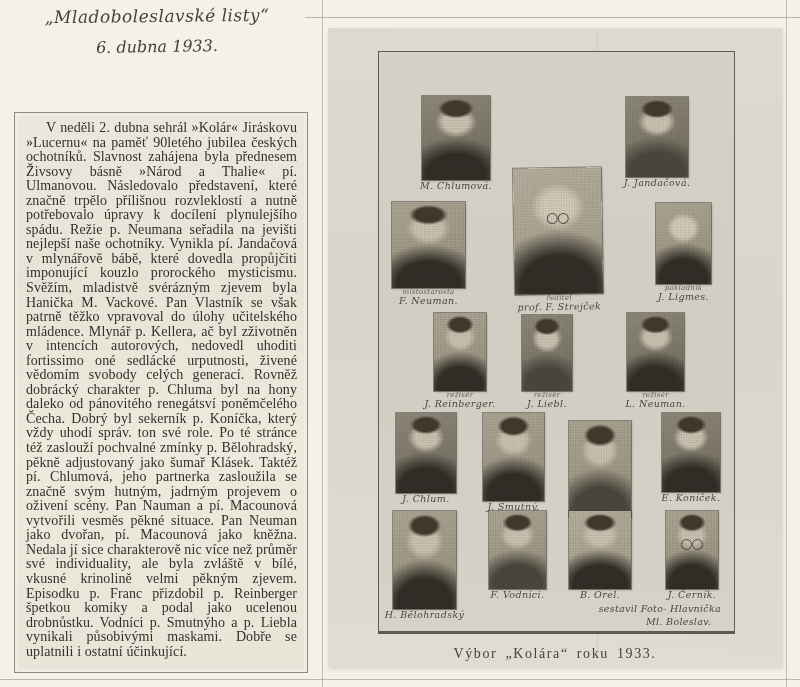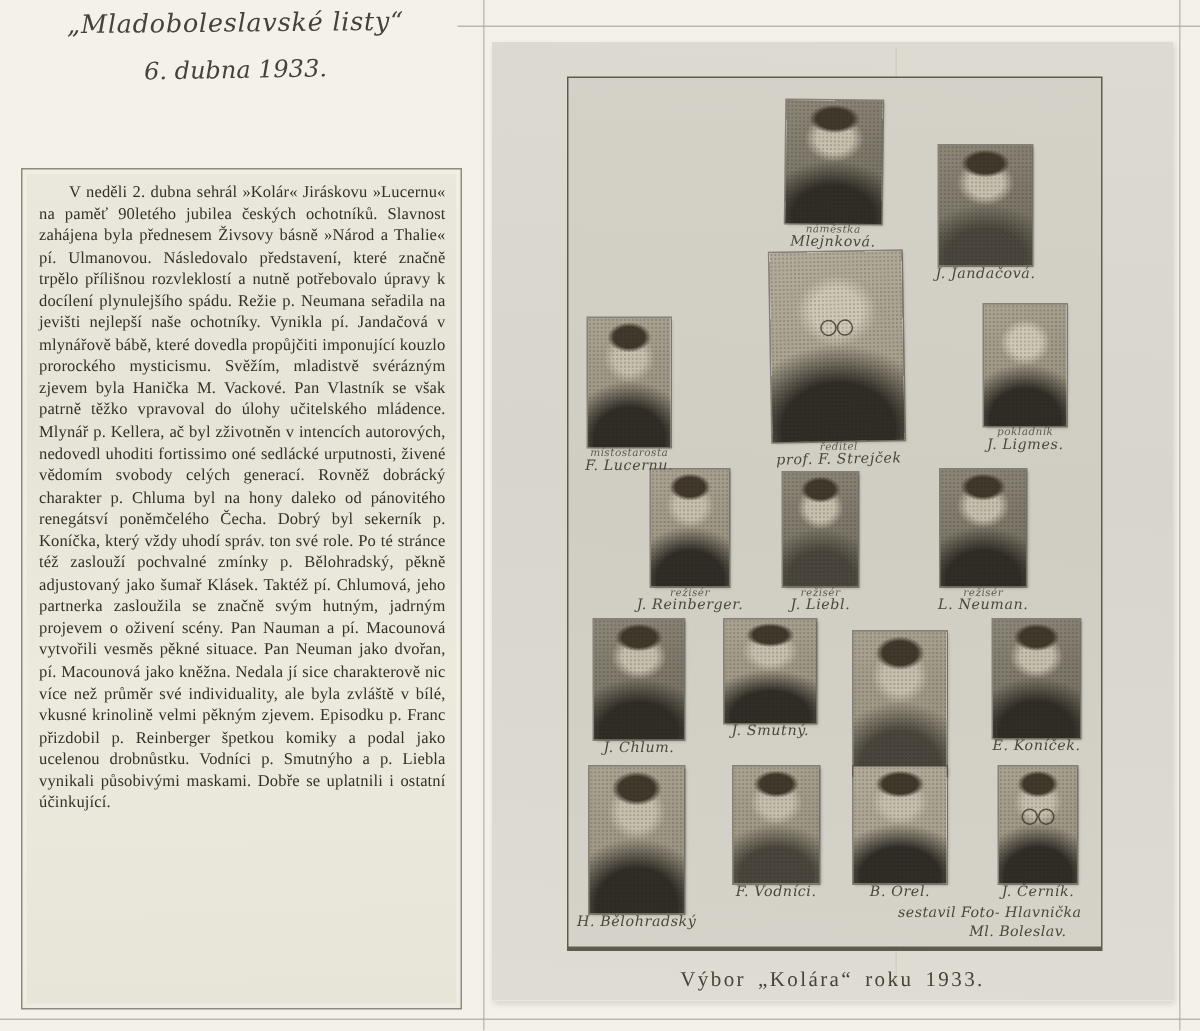--- a/index.html
+++ b/index.html
@@ -27,21 +27,21 @@
 
   
   .clipping{
     position:absolute;left:14px;top:112px;width:294px;height:561px;
     box-sizing:border-box;border:1px solid #8f8a7d;
     background:linear-gradient(178deg,#eae7dc 0%,#e6e3d7 30%,#eceadd 60%,#e7e4d8 100%);
     padding:8px 10px 6px 11px;
     box-shadow:0 0 0 3px rgba(243,241,234,.6) inset;
   }
   .clipping p{
-    margin:0;font-size:11px;line-height:14.55px;color:#33302a;
+    margin:0;font-size:14px;line-height:14.55px;color:#33302a;
     text-align:justify;text-indent:20px;letter-spacing:.1px;
   }
 
   
   .sheet{
     position:absolute;left:328px;top:28px;width:454px;height:639px;
     background:linear-gradient(184deg,#dcdad1 0%,#d8d6cc 45%,#dedcd3 100%);
     box-shadow:1px 2px 4px rgba(90,85,70,.18);
   }
   .crease{position:absolute;left:269px;top:4px;bottom:10px;width:1px;background:#c6c3b7;opacity:.55;}
@@ -89,27 +89,27 @@
   }
   figcaption .role{display:block;font-size:7px;letter-spacing:.3px;opacity:.85;}
   figcaption .role:empty{display:none;}
   figcaption .pname{display:block;font-size:9.5px;letter-spacing:.4px;}
 
   
   .p1{left:43px;top:44px;width:68px;height:84px;}
   .p2{left:145px;top:15px;width:64px;height:82px;}
   .p3{left:247px;top:45px;width:62px;height:80px;}
   .p4{left:135px;top:116px;width:88px;height:126px;}
-  .p5{left:13px;top:160px;width:55px;height:86px;}
+  .p5{left:13px;top:150px;width:55px;height:86px;padding-left:18px;}
   .p6{left:277px;top:151px;width:55px;height:81px;}
   .p7{left:55px;top:261px;width:52px;height:78px;}
   .p8{left:143px;top:263px;width:50px;height:76px;}
   .p9{left:248px;top:261px;width:57px;height:78px;}
   .p10{left:17px;top:361px;width:60px;height:80px;}
-  .p11{left:104px;top:361px;width:61px;height:69px;}
+  .p11{left:104px;top:361px;width:61px;height:88px;}
   .p12{left:190px;top:369px;width:62px;height:96px;}
   .p13{left:283px;top:361px;width:58px;height:79px;}
   .p14{left:14px;top:459px;width:63px;height:98px;}
   .p15{left:110px;top:459px;width:57px;height:78px;}
   .p16{left:190px;top:459px;width:62px;height:78px;text-decoration:underline;}
   .p17{left:287px;top:459px;width:52px;height:78px;}
 
   .credit{
     position:absolute;left:190px;top:551px;width:152px;text-align:right;
     font-family:"DejaVu Serif", serif;font-style:italic;color:#4b4639;
@@ -138,28 +138,28 @@
 
 <div class="clipping">
   <p>V neděli 2. dubna sehrál »Kolár« Jiráskovu »Lucernu« na paměť 90letého jubilea českých ochotníků. Slavnost zahájena byla přednesem Živsovy básně »Národ a Thalie« pí. Ulmanovou. Následovalo představení, které značně trpělo přílišnou rozvleklostí a nutně potřebovalo úpravy k docílení plynulejšího spádu. Režie p. Neumana seřadila na jevišti nejlepší naše ochotníky. Vynikla pí. Jandačová v mlynářově bábě, které dovedla propůjčiti imponující kouzlo prorockého mysticismu. Svěžím, mladistvě svérázným zjevem byla Hanička M. Vackové. Pan Vlastník se však patrně těžko vpravoval do úlohy učitelského mládence. Mlynář p. Kellera, ač byl zživotněn v intencích autorových, nedovedl uhoditi fortissimo oné sedlácké urputnosti, živené vědomím svobody celých generací. Rovněž dobrácký charakter p. Chluma byl na hony daleko od pánovitého renegátsví poněmčelého Čecha. Dobrý byl sekerník p. Koníčka, který vždy uhodí správ. ton své role. Po té stránce též zaslouží pochvalné zmínky p. Bělohradský, pěkně adjustovaný jako šumař Klásek. Taktéž pí. Chlumová, jeho partnerka zasloužila se značně svým hutným, jadrným projevem o oživení scény. Pan Nauman a pí. Macounová vytvořili vesměs pěkné situace. Pan Neuman jako dvořan, pí. Macounová jako kněžna. Nedala jí sice charakterově nic více než průměr své individuality, ale byla zvláště v bílé, vkusné krinolině velmi pěkným zjevem. Episodku p. Franc přizdobil p. Reinberger špetkou komiky a podal jako ucelenou drobnůstku. Vodníci p. Smutnýho a p. Liebla vynikali působivými maskami. Dobře se uplatnili i ostatní účinkující.</p>
 </div>
 
 <div class="sheet">
   <div class="crease"></div>
 
   <div class="frame">
 
-
-    <figure class="portrait p2 tilt-r">
-      <div class="photo"></div>
-      <figcaption>
-        <span class="role">náměstka</span>
-        <span class="pname">Mlejnková.</span>
-      </figcaption>
-    </figure>
+    <figure class="portrait p1">
+      <div class="photo"></div>
+      <figcaption>
+
+        <span class="pname">M. Chlumová.</span>
+      </figcaption>
+    </figure>
+
 
     <figure class="portrait p3 suit-mid">
       <div class="photo"></div>
       <figcaption>
 
         <span class="pname">J. Jandačová.</span>
       </figcaption>
     </figure>
 
     <figure class="portrait p4 bg-pale bald tilt-l">
@@ -169,21 +169,21 @@
       <figcaption>
         <span class="role">ředitel</span>
         <span class="pname">prof. F. Strejček</span>
       </figcaption>
     </figure>
 
     <figure class="portrait p5 bg-light">
       <div class="photo"></div>
       <figcaption>
         <span class="role">místostarosta</span>
-        <span class="pname">F. Lucernu.</span>
+        <span class="pname">F. Neuman.</span>
       </figcaption>
     </figure>
 
     <figure class="portrait p6 bg-light bald">
       <div class="photo"></div>
       <figcaption>
         <span class="role">pokladník</span>
         <span class="pname">J. Ligmes.</span>
       </figcaption>
     </figure>

